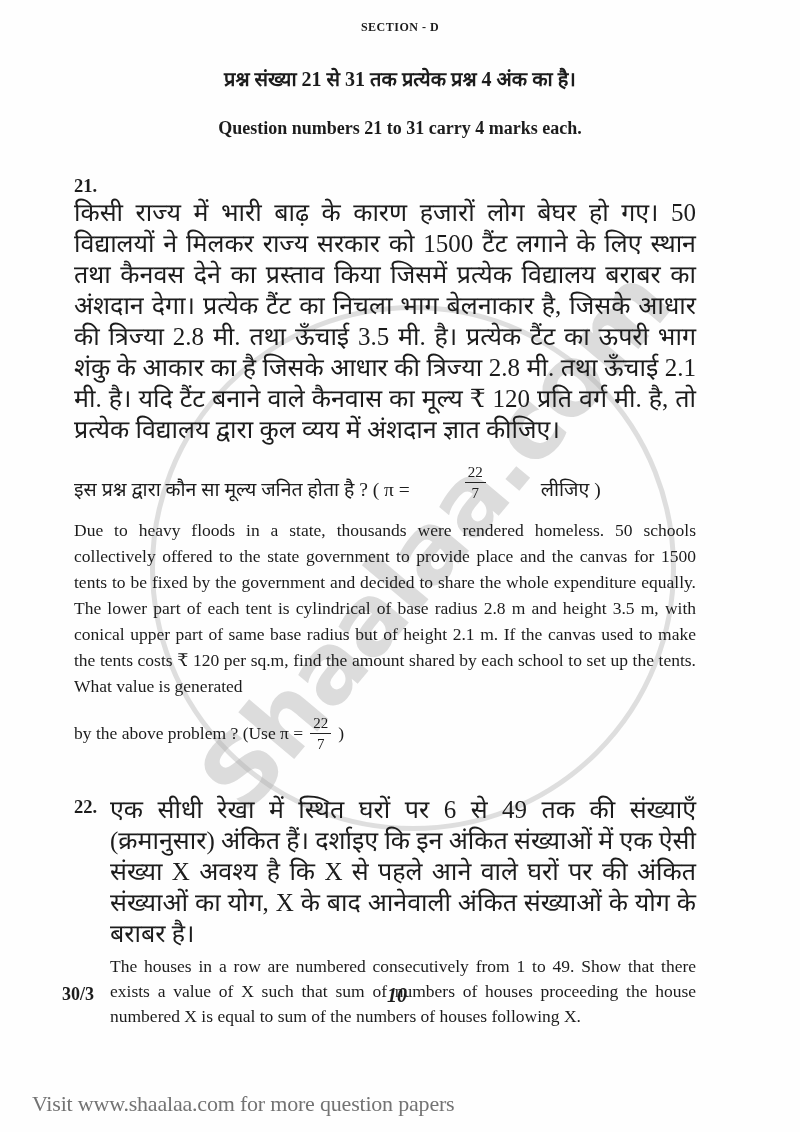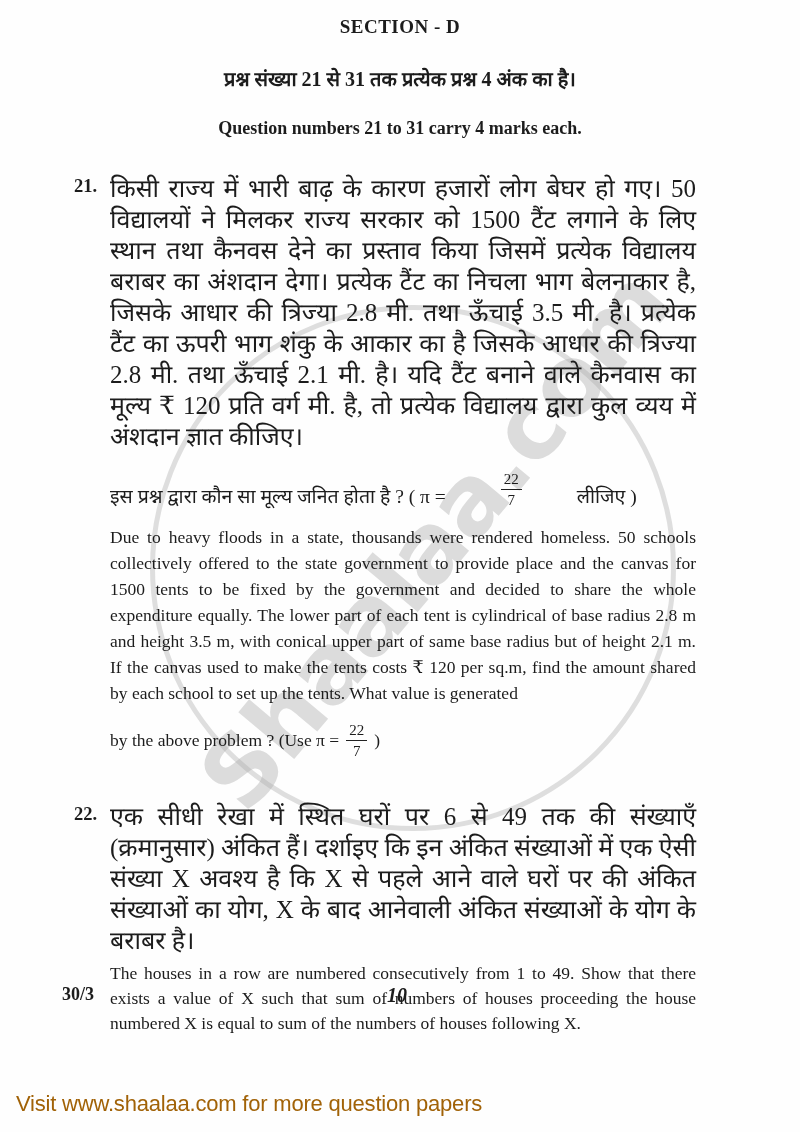--- a/index.html
+++ b/index.html
@@ -31,47 +31,47 @@
     color: rgba(170,170,170,0.40);
     white-space: nowrap;
     z-index: 1;
   }
 
   
   .content { position: relative; z-index: 2; }
 
   .center { text-align: center; }
   .sec-hi { margin-top: 128px; font-size: 21px; font-weight: bold; line-height: 26px; }
-  .sec-en { margin-top: 15px; font-size: 19px; font-weight: bold; line-height: 24px; letter-spacing: 0.5px; }
+  .sec-en { margin-top: 15px; font-size: 12px; font-weight: bold; line-height: 24px; letter-spacing: 0.5px; }
   .instr-hi { margin-top: 27px; font-size: 20px; font-weight: bold; line-height: 26px; }
   .instr-en { margin-top: 25px; font-size: 18px; font-weight: bold; line-height: 23px; }
 
   .question { display: flex; padding: 0 104px 0 74px; }
-  .q21 { margin-top: 33px; }
+  .q21 { margin-top: 33px; flex-direction: column; }
   .q22 { margin-top: 36px; }
   .qnum { flex: none; width: 36px; font-weight: bold; font-size: 18.5px; padding-top: 3px; }
   .qbody { flex: 1; min-width: 0; }
 
   .hi-para { font-size: 25px; line-height: 31px; text-align: justify; }
   .en-para { margin-top: 15px; font-size: 17.5px; line-height: 26px; text-align: justify; }
   .en-para-tight { margin-top: 5px; font-size: 17.5px; line-height: 25px; text-align: justify; }
 
   .formula-line { display: flex; align-items: flex-end; margin-top: 7px; min-height: 50px; font-size: 19.5px; gap: 48px; }
   .formula-line-en { display: flex; align-items: center; margin-top: 9px; min-height: 50px; font-size: 17.5px; }
   .frac { display: inline-block; text-align: center; font-size: 15px; line-height: 1.2; margin: 0 7px; vertical-align: middle; }
   .frac .num { display: block; padding: 0 3px 1px 3px; border-bottom: 1.6px solid #222; }
   .frac .den { display: block; padding-top: 1px; }
 
   
   .footer-code { position: absolute; left: 62px; top: 984px; font-weight: bold; font-size: 18px; z-index: 2; }
   .footer-page { position: absolute; left: 387px; top: 984px; font-weight: bold; font-size: 20px; z-index: 2; font-style: italic; }
   .visit-bar {
-    position: absolute; left: 16px; top: 1091px;
-    font-family: Liberation Sans, sans-serif;
-    font-size: 22px; color: #a16207; z-index: 2;
+    position: absolute; left: 32px; top: 1091px;
+    font-family: Liberation Serif, serif;
+    font-size: 22px; color: #737373; z-index: 2;
     letter-spacing: -0.2px;
   }
 </style>
 </head>
 <body>
 
 <div class="page">
 
   <div class="wm-circle"></div>
   <div class="wm-text">Shaalaa.com</div>

